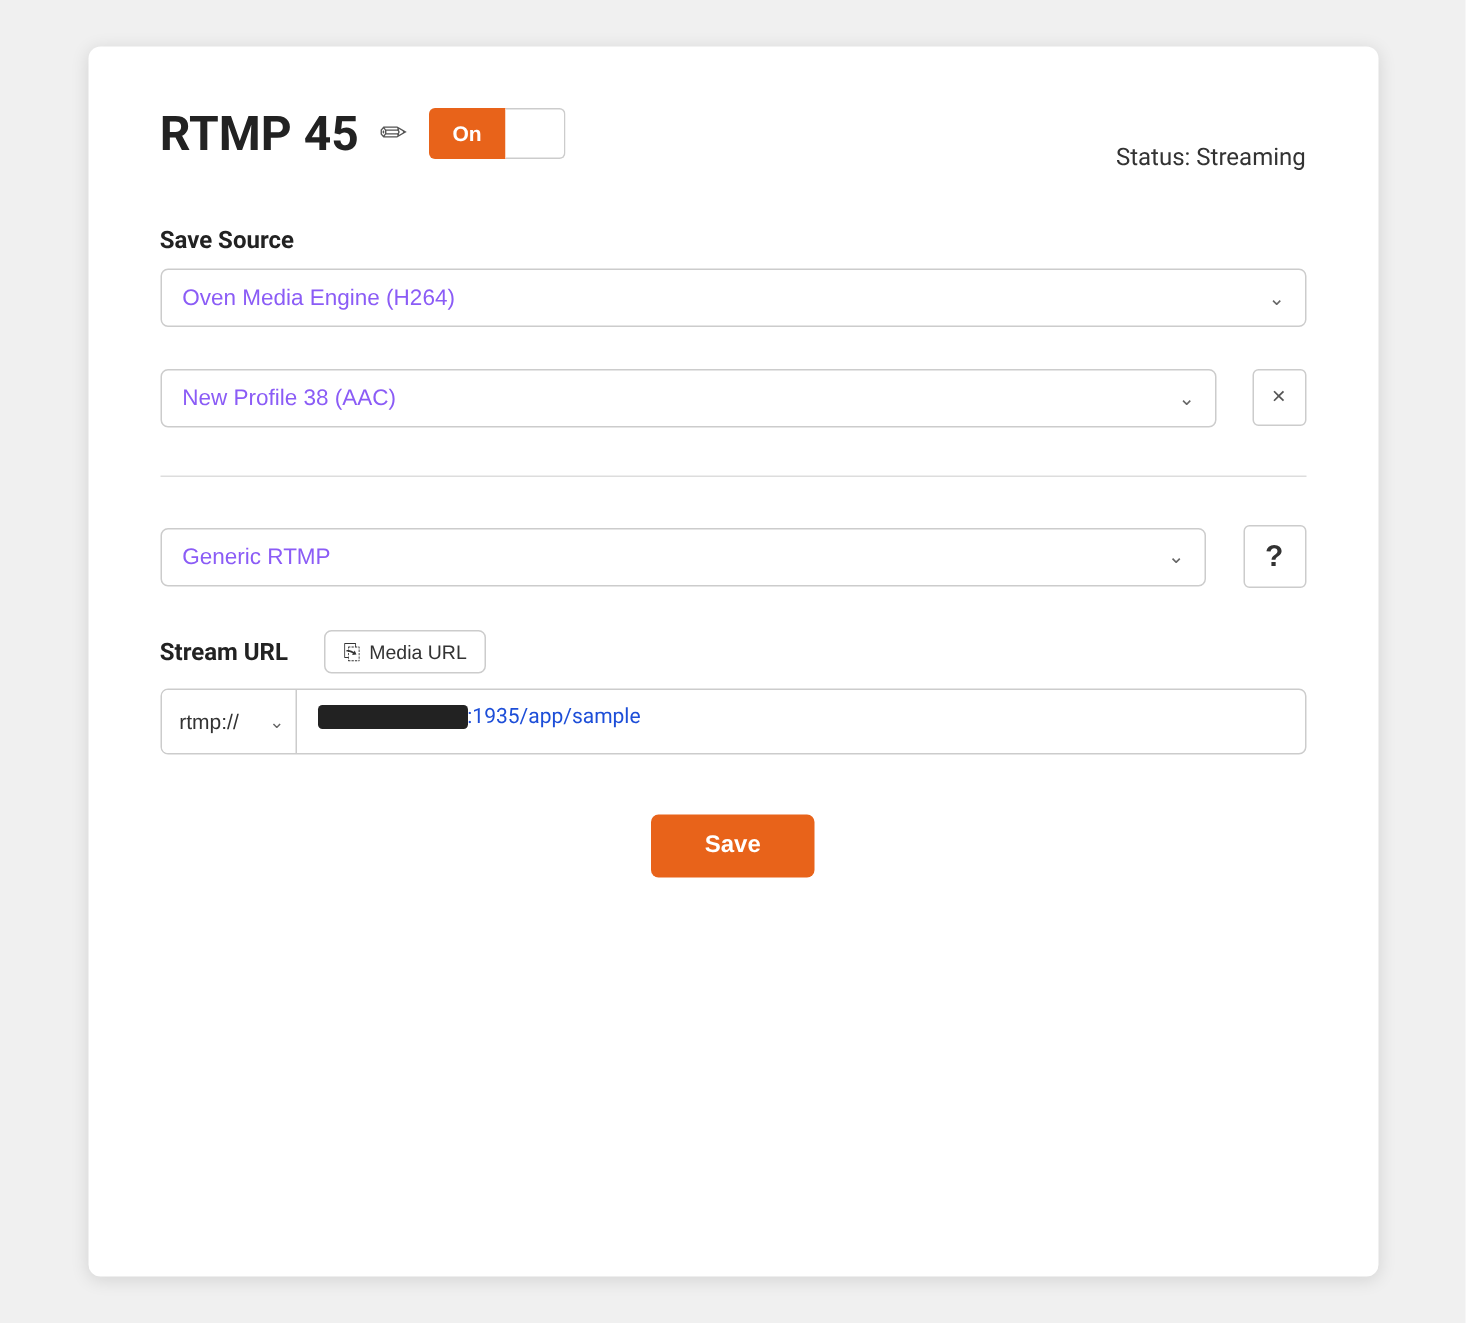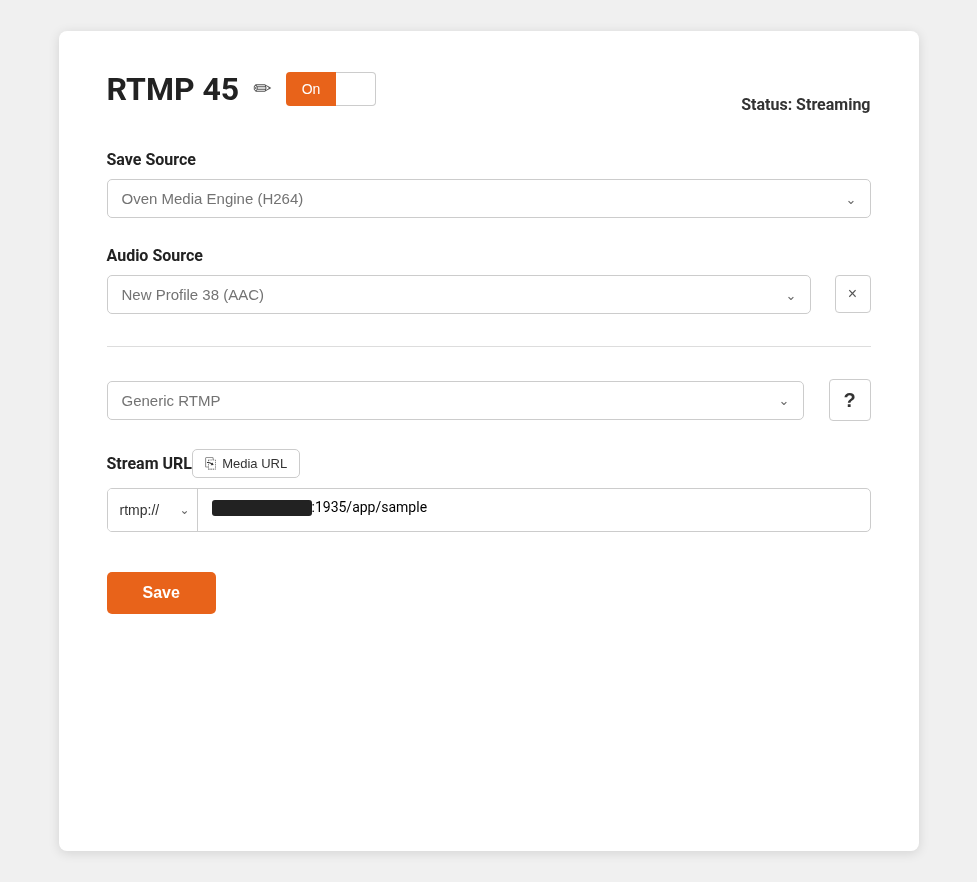--- a/index.html
+++ b/index.html
@@ -56,42 +56,42 @@
     .toggle-container {
       display: flex;
       align-items: center;
       gap: 0;
     }
 
     .toggle-on {
       background: #e8631a;
       color: #fff;
       font-size: 14px;
-      font-weight: 400;
+      font-weight: 700;
       padding: 6px 16px;
       border-radius: 4px 0 0 4px;
       border: none;
       cursor: pointer;
       height: 34px;
     }
 
     .toggle-off {
       background: #fff;
       border: 1.5px solid #ccc;
       border-left: none;
       width: 40px;
       height: 34px;
       border-radius: 0 4px 4px 0;
       cursor: pointer;
     }
 
     .status-text {
       font-size: 16px;
       color: #333;
-      font-weight: 700;
+      font-weight: 400;
       margin-top: 32px;
     }
 
     
     .section {
       margin-bottom: 28px;
     }
 
     .section-label {
       font-size: 16px;
@@ -109,21 +109,21 @@
     }
 
     .select-field {
       appearance: none;
       -webkit-appearance: none;
       background: #fff;
       border: 1.5px solid #ccc;
       border-radius: 5px;
       padding: 10px 36px 10px 14px;
       font-size: 15px;
-      color: #737373;
+      color: #8b5cf6;
       width: 100%;
       cursor: pointer;
       outline: none;
     }
 
     .select-arrow {
       position: absolute;
       right: 14px;
       top: 50%;
       transform: translateY(-50%);
@@ -189,21 +189,21 @@
       font-size: 20px;
       font-weight: 700;
       color: #333;
       flex-shrink: 0;
     }
 
     
     .stream-url-header {
       display: flex;
       align-items: center;
-      gap: 0;
+      gap: 24px;
       margin-bottom: 10px;
     }
 
     .copy-url-btn {
       background: #fff;
       border: 1.5px solid #ccc;
       border-radius: 5px;
       padding: 5px 12px;
       font-size: 13px;
       color: #333;
@@ -253,39 +253,39 @@
       pointer-events: none;
       color: #666;
       font-size: 12px;
     }
 
     .url-input {
       flex: 1;
       border: none;
       padding: 10px 14px;
       font-size: 14px;
-      color: #000000;
+      color: #1d4ed8;
       outline: none;
       height: 42px;
     }
 
     .url-redacted {
       display: inline-block;
       background: #222;
       color: #222;
       border-radius: 3px;
       width: 100px;
       height: 16px;
       vertical-align: middle;
     }
 
     
     .footer {
       display: flex;
-      justify-content: flex-start;
+      justify-content: center;
       margin-top: 40px;
     }
 
     .save-btn {
       background: #e8631a;
       color: #fff;
       border: none;
       border-radius: 5px;
       padding: 12px 36px;
       font-size: 16px;
@@ -312,21 +312,20 @@
 
   <div class="section">
     <span class="section-label">Save Source</span>
     <div class="select-wrapper">
       <select class="select-field"><option>Oven Media Engine (H264)</option></select>
       <span class="select-arrow">⌄</span>
     </div>
   </div>
 
   <div class="section">
-    <span class="section-label">Audio Source</span>
     <div class="select-wrapper-with-clear">
       <div class="select-wrap-inner">
         <select class="select-field"><option>New Profile 38 (AAC)</option></select>
         <span class="select-arrow">⌄</span>
       </div>
       <button class="clear-btn">×</button>
     </div>
   </div>
 
   <hr class="divider">

